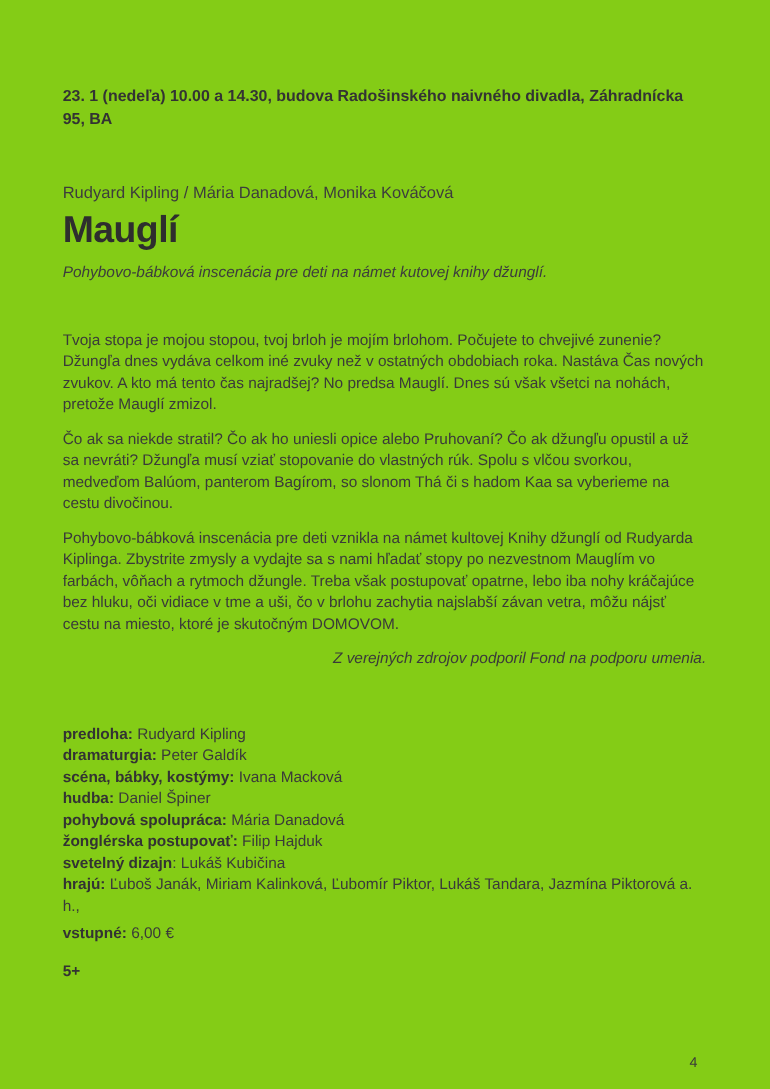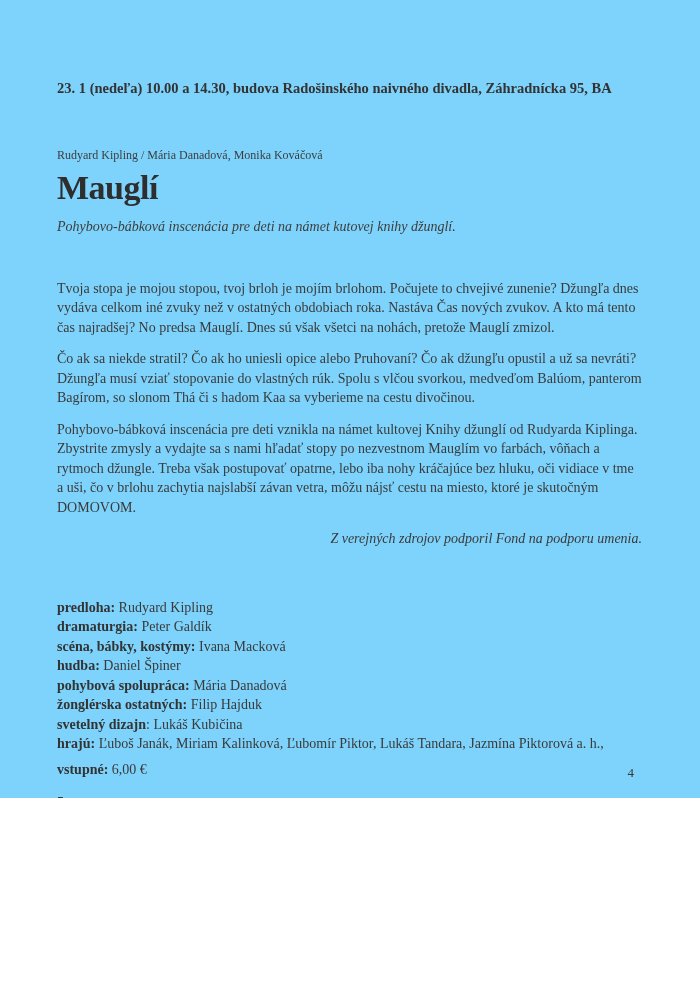--- a/index.html
+++ b/index.html
@@ -1,22 +1,22 @@
 <!DOCTYPE html>
 <html><head>
 <meta charset="utf-8">
 <style>
   * { margin: 0; padding: 0; box-sizing: border-box; }
   html, body { background: #ffffff; }
   .page {
     position: relative;
     width: 700px;
-    height: 798px;
-    background: #7dd3fc;
-    font-family: Liberation Serif, serif;
+    height: 990px;
+    background: #84cc16;
+    font-family: Liberation Sans, sans-serif;
     color: #3a3a3a;
     overflow: hidden;
   }
   .content {
     position: absolute;
     left: 57px;
     right: 58px;
     top: 0;
   }
   .body-text {
@@ -25,21 +25,21 @@
   }
   .date-venue {
     margin-top: 78px;
     font-size: 14.5px;
     line-height: 21px;
     font-weight: bold;
     color: #333333;
   }
   .authors {
     margin-top: 46px;
-    font-size: 12px;
+    font-size: 15px;
     line-height: 20px;
     color: #3d3d3d;
   }
   .show-title {
     margin-top: 3px;
     font-size: 34px;
     line-height: 40px;
     font-weight: bold;
     color: #2e2e2e;
     letter-spacing: -0.5px;
@@ -93,21 +93,21 @@
     <p class="body-text para">Pohybovo-bábková inscenácia pre deti vznikla na námet kultovej Knihy džunglí od Rudyarda Kiplinga. Zbystrite zmysly a vydajte sa s nami hľadať stopy po nezvestnom Mauglím vo farbách, vôňach a rytmoch džungle. Treba však postupovať opatrne, lebo iba nohy kráčajúce bez hluku, oči vidiace v tme a uši, čo v brlohu zachytia najslabší závan vetra, môžu nájsť cestu na miesto, ktoré je skutočným DOMOVOM.</p>
 
     <p class="body-text funding-note">Z verejných zdrojov podporil Fond na podporu umenia.</p>
 
     <div class="credits body-text">
       <div class="credit-line"><b>predloha:</b><span> Rudyard Kipling</span></div>
       <div class="credit-line"><b>dramaturgia:</b><span> Peter Galdík</span></div>
       <div class="credit-line"><b>scéna, bábky, kostýmy:</b><span> Ivana Macková</span></div>
       <div class="credit-line"><b>hudba:</b><span> Daniel Špiner</span></div>
       <div class="credit-line"><b>pohybová spolupráca:</b><span> Mária Danadová</span></div>
-      <div class="credit-line"><b>žonglérska ostatných:</b><span> Filip Hajduk</span></div>
+      <div class="credit-line"><b>žonglérska postupovať:</b><span> Filip Hajduk</span></div>
       <div class="credit-line"><b>svetelný dizajn</b><span>: Lukáš Kubičina</span></div>
       <div class="credit-line"><b>hrajú:</b><span> Ľuboš Janák, Miriam Kalinková, Ľubomír Piktor, Lukáš Tandara, Jazmína Piktorová a. h.,</span></div>
     </div>
 
     <div class="admission body-text"><b>vstupné:</b><span> 6,00 €</span></div>
 
     <div class="age-rating body-text">5+</div>
 
   </div>
 

